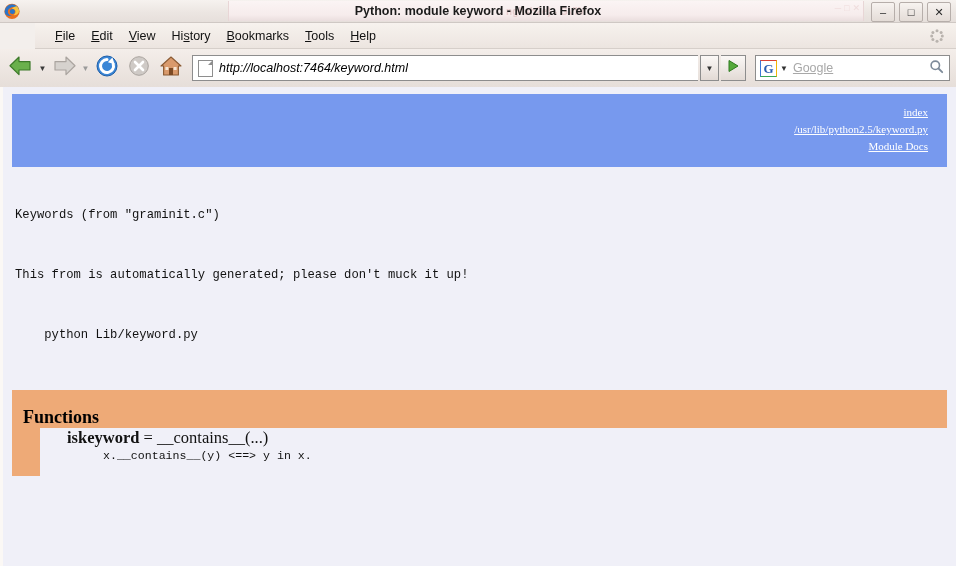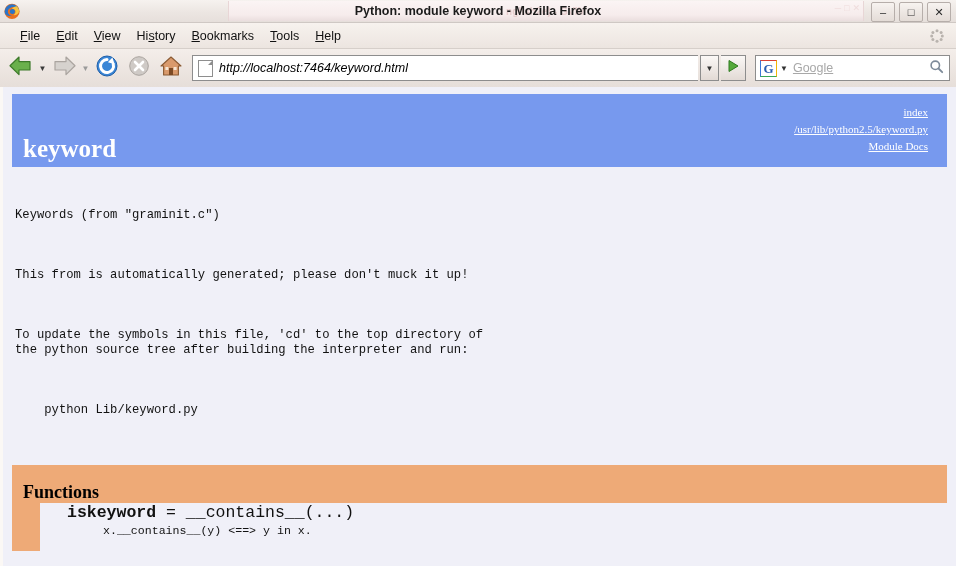--- a/index.html
+++ b/index.html
@@ -79,20 +79,21 @@
 
   
   .menubar {
     height: 25px;
     background: linear-gradient(to bottom,#f7f2ee,#ece5e0);
     border-bottom: 1px solid #d6cfca;
     display: flex;
     align-items: center;
     padding-left: 12px;
     position: relative;
+    margin-left: 35px;
   }
   .menu-item {
     padding: 2px 8px;
     font-size: 12.5px;
     color: #111;
     cursor: default;
     white-space: nowrap;
   }
   .menu-item u { text-decoration: underline; }
   .menubar-grip {
@@ -273,21 +274,21 @@
   .section-body {
     display: flex;
     background: #f0f0f8;
   }
   .sec-strip { width: 28px; flex: 0 0 auto; }
   .sec-inner { flex: 1 1 auto; padding: 0 0 0 27px; min-width: 0; }
 
   .orange { background: #eeaa77; }
 
   .sig {
-    font-family: Liberation Mono, monospace;
+    font-family: Liberation Serif, serif;
     font-size: 16.5px;
     color: #111;
     line-height: 20px;
     white-space: nowrap;
   }
   .sig b { font-weight: bold; }
   .docstr {
     font-family: "Liberation Mono", monospace;
     font-size: 11.6px;
     color: #111;
@@ -435,33 +436,30 @@
           <circle cx="6.3" cy="6.3" r="4.2" fill="none" stroke="#7d8a99" stroke-width="1.6"></circle>
           <path d="M9.5 9.5 L13.2 13.2" stroke="#7d8a99" stroke-width="1.8" stroke-linecap="round"></path>
         </svg>
       </span>
     </div>
   </div>
 
   <div class="content">
 
     <div class="doc-header">
-      <div class="doc-title">keyword</div>
       <div class="doc-links">
         <a href="#">index</a>
         <a href="#">/usr/lib/python2.5/keyword.py</a>
         <a href="#">Module Docs</a>
       </div>
     </div>
 
     <div class="doc-body">
       <p>Keywords (from "graminit.c")</p>
       <p>This from is automatically generated; please don't muck it up!</p>
-      <p><span>To update the symbols in this file, 'cd' to the top directory of</span>
-<span>the python source tree after building the interpreter and run:</span></p>
       <p class="last">    python Lib/keyword.py</p>
     </div>
 
     <div class="section" style="margin-top:17px;">
       <div class="section-bar orange">
         <div class="sec-title">Functions</div>
       </div>
       <div class="section-body">
         <div class="sec-strip orange" style="height:48px;"></div>
         <div class="sec-inner">

